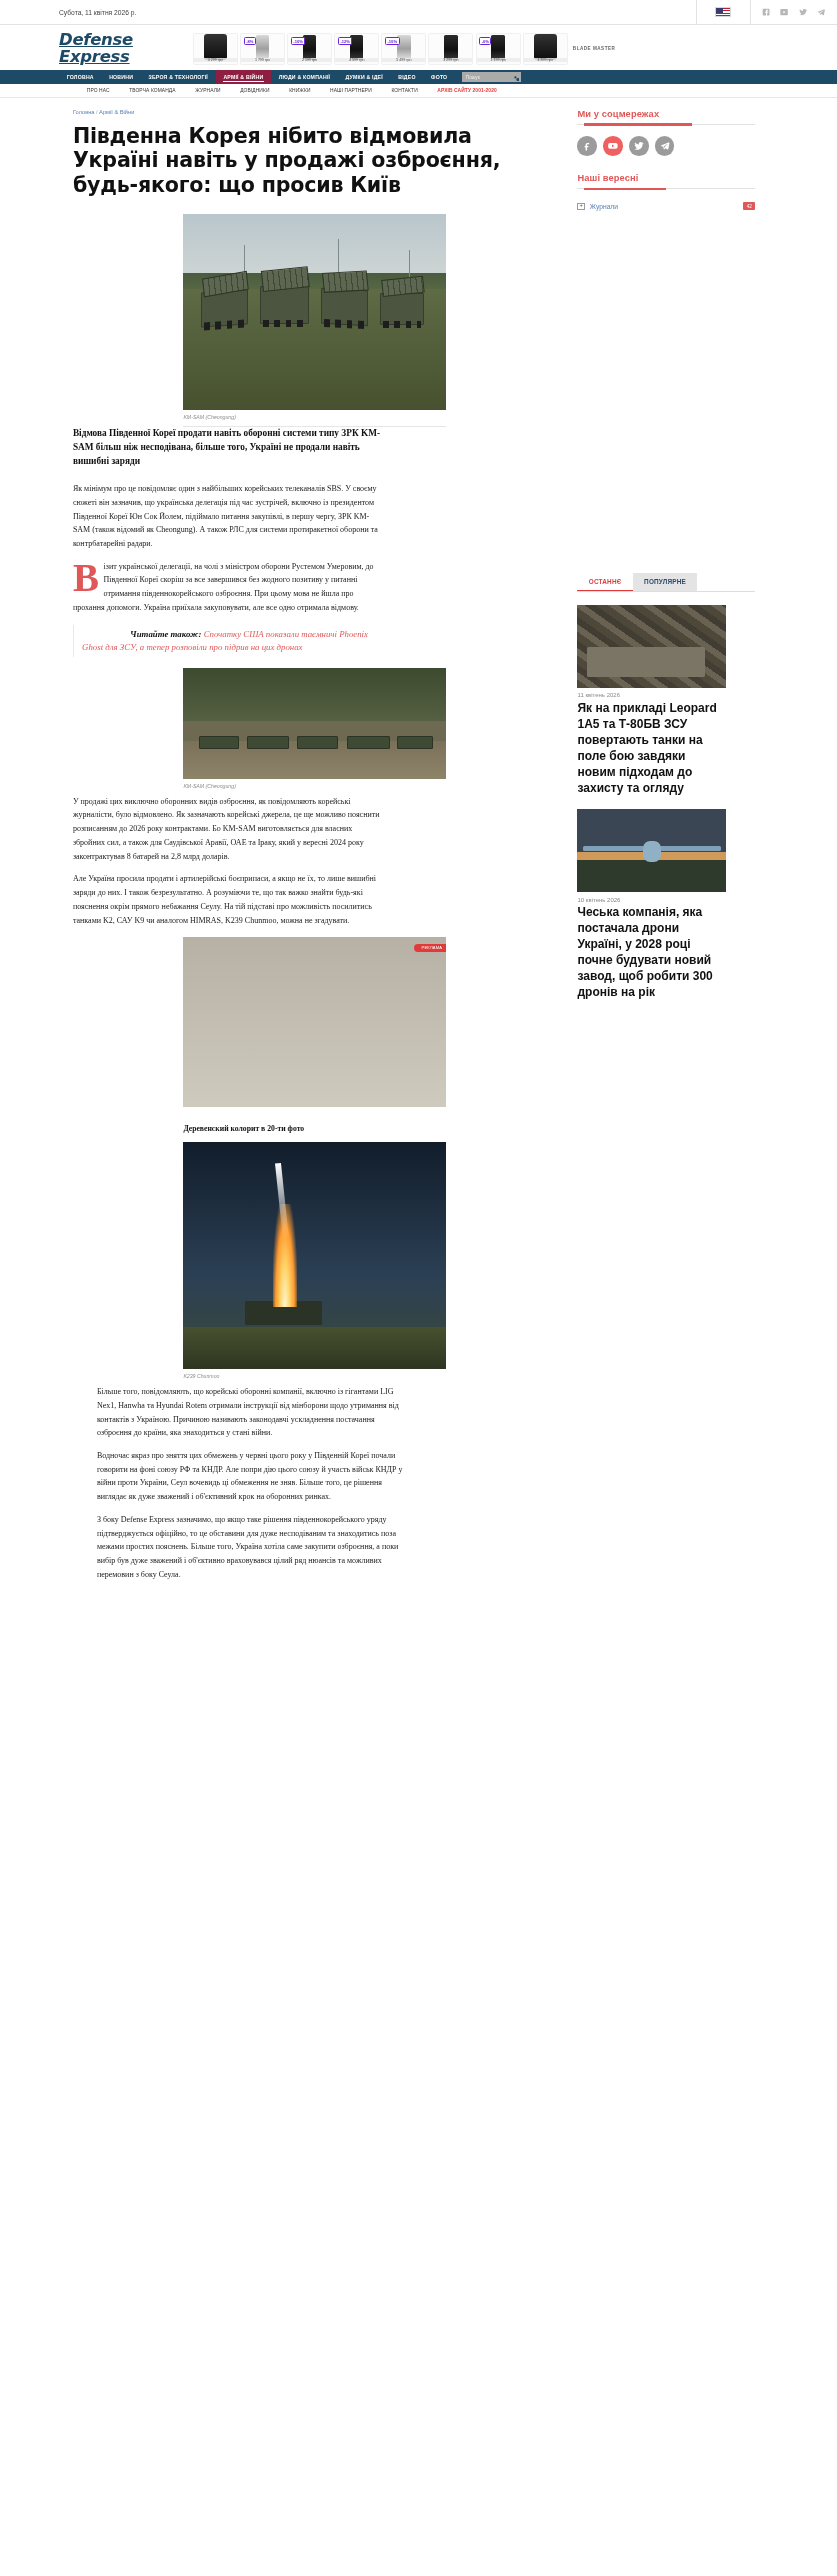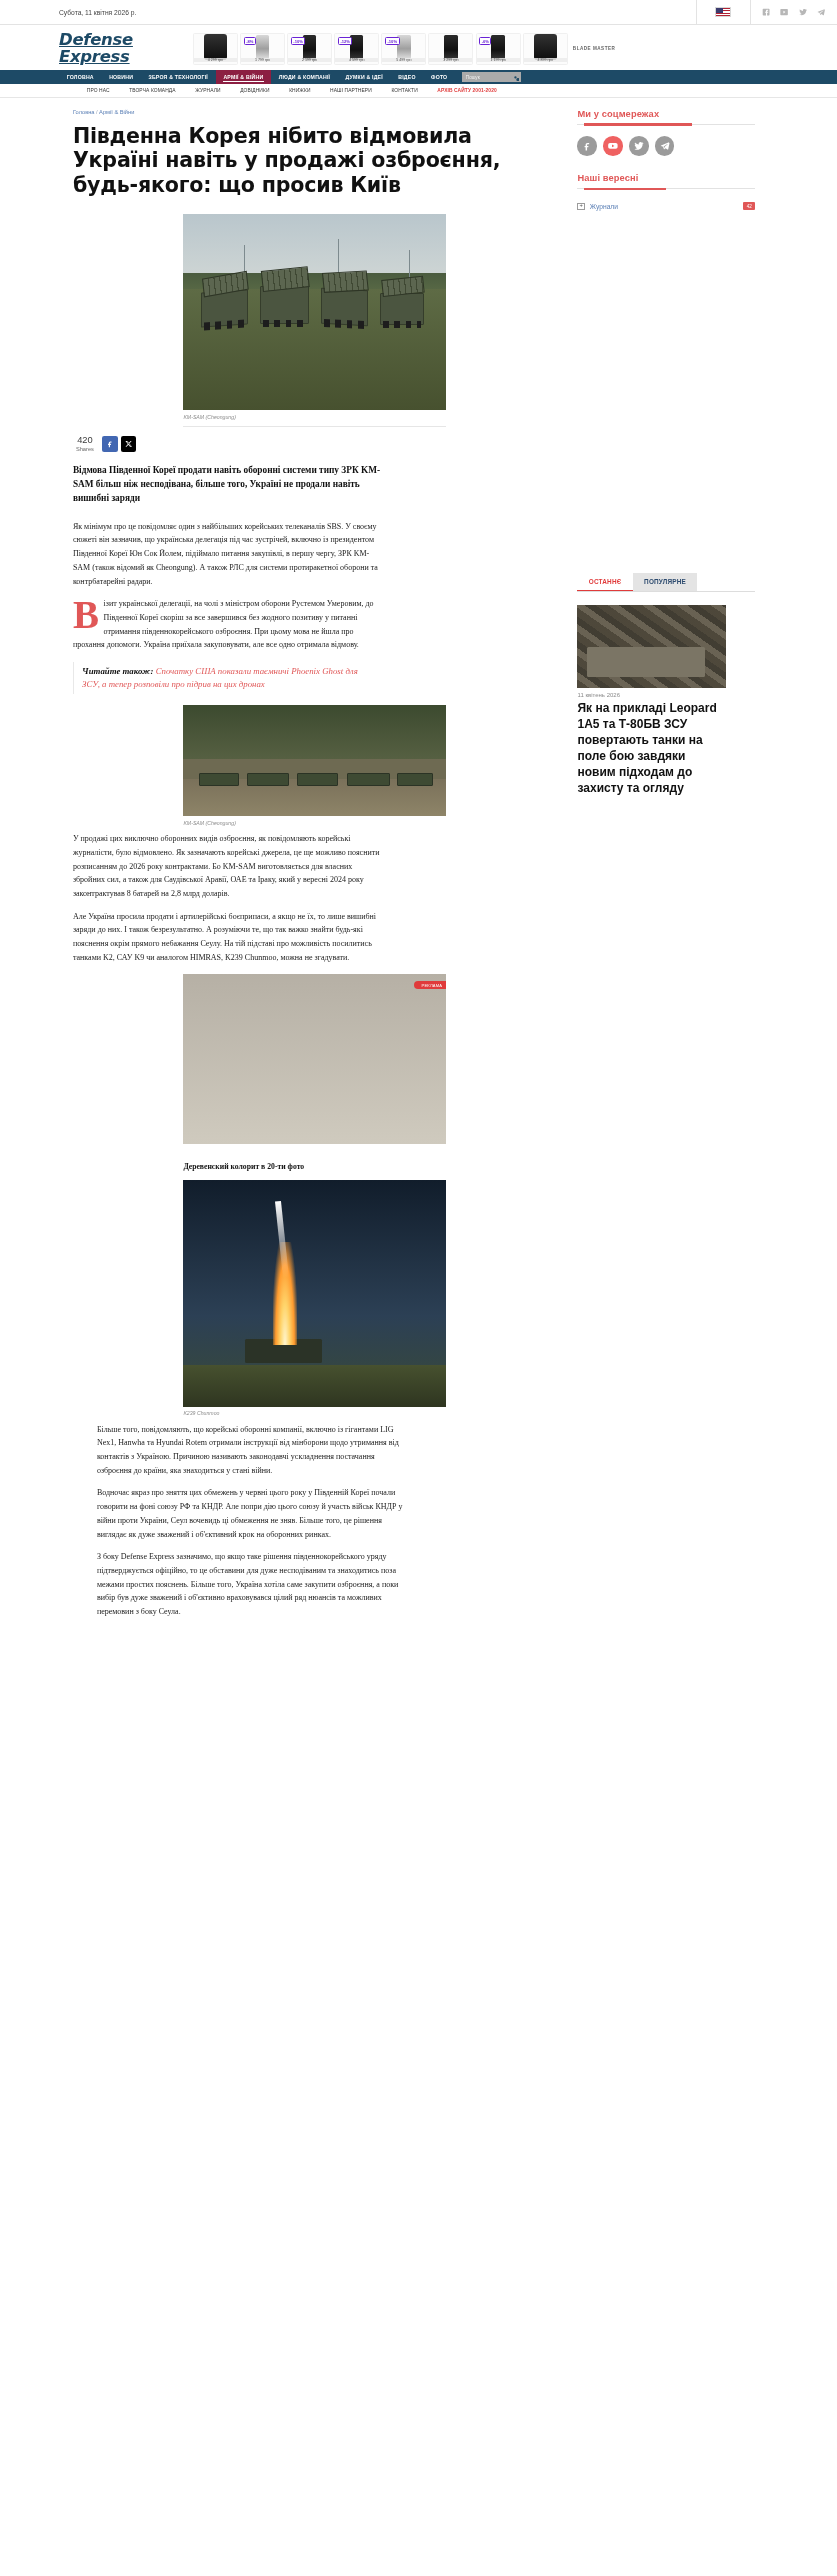--- a/index.html
+++ b/index.html
@@ -350,21 +350,21 @@
   }
   .readalso{
     border-left:1.5px solid #e8e8e8;
     padding:3.1px 0 3.1px 8.2px;
     margin:10.3px 0 11.3px 0;
     max-width:299px;
   }
   .readalso .ra-label{
     font-family:"Liberation Serif", serif;
     font-weight:bold;font-style:italic;
-    font-size:8.8px;color:#111;
+    font-size:8.8px;color:#111;margin-left:48px;
   }
   .readalso .ra-link{
     font-family:"Liberation Serif", serif;
     font-style:italic;
     font-size:8.8px;color:#e05757;line-height:1.45;
     text-decoration:none;
   }
 
   
   .photo{
@@ -633,36 +633,20 @@
             </div>
           <div class="launcher l4">
               <div class="tube"></div>
               <div class="wheels"></div>
             </div>
         </div>
         <figcaption class="caption" style="width:263px;margin:0 auto;">KM-SAM (Cheongung)</figcaption>
       </figure>
 
 
-      <div class="share">
-        <div class="share-count">
-          <b>420</b>
-          <span>Shares</span>
-        </div>
-        <div class="sbtn fb">
-          <svg viewBox="0 0 24 24">
-              <path d="M15 8h2.5V5.1c-.4-.1-1.9-.2-3.6-.2-3.6 0-5.1 2.2-5.1 5.3V12H6.3v3.4H8.8V23h3.6v-7.6h2.9l.5-3.4h-3.4v-1.5c0-1.6.8-2.5 2.6-2.5z"></path>
-            </svg>
-        </div>
-        <div class="sbtn x">
-          <svg viewBox="0 0 24 24">
-              <path d="M17.5 3h3.2l-7 8 8.2 10h-6.4l-5-6.1L4.7 21H1.5l7.5-8.6L1.2 3h6.6l4.5 5.6L17.5 3zm-1.1 16h1.8L7.7 4.8H5.8L16.4 19z"></path>
-            </svg>
-        </div>
-      </div>
 
       <p class="lead"><span>Відмова Південної Кореї продати навіть оборонні системи типу ЗРК KM-SAM більш ніж несподівана, більше того, Україні не продали навіть вишибні заряди</span></p>
 
       <div class="body-col">
         <p class="art">Як мінімум про це повідомляє один з найбільших корейських телеканалів SBS. У своєму сюжеті він зазначив, що українська делегація під час зустрічей, включно із президентом Південної Кореї Юн Сок Йолем, підіймало питання закупівлі, в першу чергу, ЗРК KM-SAM (також відомий як Cheongung). А також РЛС для системи протиракетної оборони та контрбатарейні радари.</p>
         <p class="art dropcap">Візит української делегації, на чолі з міністром оборони Рустемом Умеровим, до Південної Кореї скоріш за все завершився без жодного позитиву у питанні отримання південнокорейського озброєння. При цьому мова не йшла про прохання допомоги. Україна приїхала закуповувати, але все одно отримала відмову.</p>
 
         <div class="readalso">
           <span class="ra-label">Читайте також:</span>
           <a class="ra-link" href="#">Спочатку США показали таємничі Phoenix Ghost для ЗСУ, а тепер розповіли про підрив на цих дронах</a>
@@ -762,20 +746,28 @@
 
         <a class="news-item" href="#" style="display:block;text-decoration:none;">
           <div class="news-thumb th-bmp">
               <div class="cam"></div>
               <div class="hull"></div>
             </div>
           <div class="news-date">11 квітень 2026</div>
           <div class="news-title">Як на прикладі Leopard 1A5 та Т-80БВ ЗСУ повертають танки на поле бою завдяки новим підходам до захисту та огляду</div>
         </a>
 
+        <a class="news-item" href="#" style="display:block;text-decoration:none;">
+          <div class="news-thumb th-drone">
+              <div class="wing"></div>
+              <div class="body"></div>
+            </div>
+          <div class="news-date">10 квітень 2026</div>
+          <div class="news-title">Чеська компанія, яка постачала дрони Україні, у 2028 році почне будувати новий завод, щоб робити 300 дронів на рік</div>
+        </a>
 
 
       </div>
 
     </aside>
 
   </div>
 </div>
 
 

